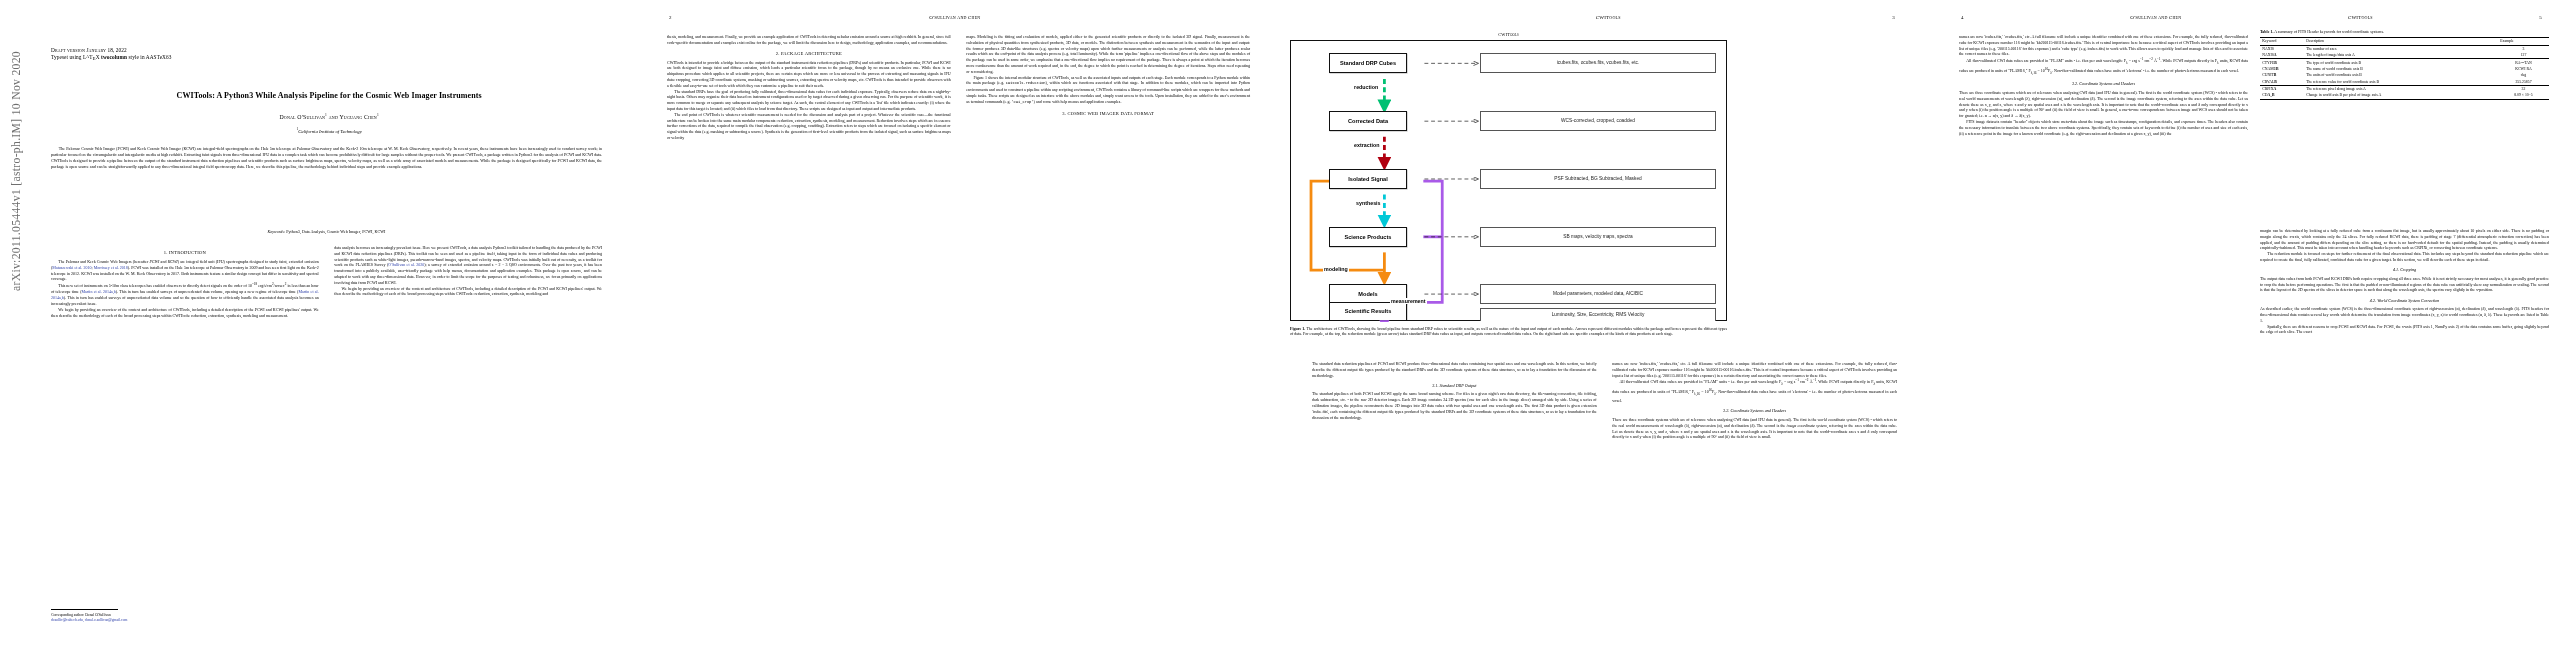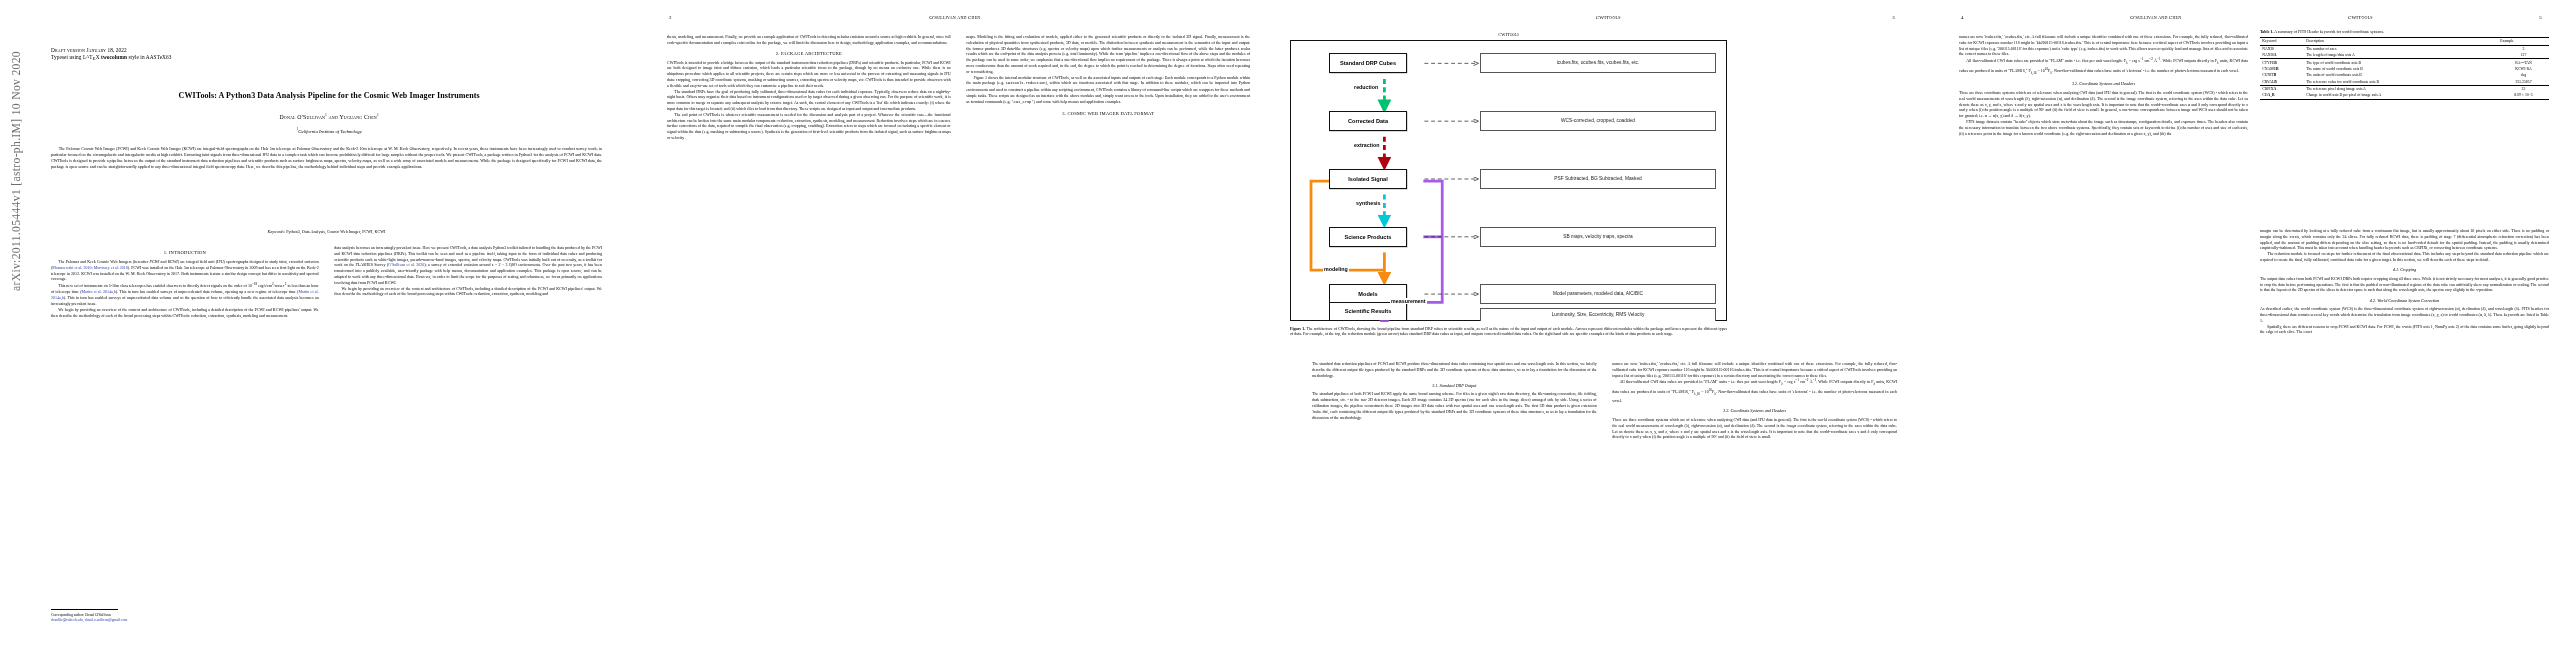--- a/index.html
+++ b/index.html
@@ -279,21 +279,21 @@
 
     <div class="arxiv-wrap">
       <div class="arxiv-stamp">arXiv:2011.05444v1  [astro-ph.IM]  10 Nov 2020</div>
     </div>
 
     <div class="draftline">
       <div>Draft version January 18, 2022</div>
       <div class="nosc">Typeset using L<span style="font-size:3.9px;vertical-align:0.25em;">A</span>T<span style="font-size:5px;vertical-align:-0.22em;">E</span>X <b>twocolumn</b> style in AASTeX63</div>
     </div>
 
-    <div class="paper-title">CWITools: A Python3 Data Analysis Pipeline for the Cosmic Web Imager Instruments</div>
+    <div class="paper-title">CWITools: A Python3 While Analysis Pipeline for the Cosmic Web Imager Instruments</div>
 
     <div class="authors">
       <span>Donal O'Sullivan</span><sup>1</sup><span> and </span><span>Yuguang Chen</span><sup>1</sup>
     </div>
 
     <div class="affil"><sup>1</sup><span>California Institute of Technology</span></div>
 
     <div class="abstract">The Palomar Cosmic Web Imager (PCWI) and Keck Cosmic Web Imager (KCWI) are integral-field spectrographs on the Hale 5m telescope at Palomar Observatory and the Keck-2 10m telescope at W. M. Keck Observatory, respectively. In recent years, these instruments have been increasingly used to conduct survey work; in particular focused on the circumgalactic and intergalactic media at high redshift. Extracting faint signals from three-dimensional IFU data in a complex task which can become prohibitively difficult for large samples without the proper tools. We present CWITools, a package written in Python3 for the analysis of PCWI and KCWI data. CWITools is designed to provide a pipeline between the output of the standard instrument data reduction pipelines and scientific products such as surface brightness maps, spectra, velocity maps, as well as a wide array of associated models and measurements. While the package is designed specifically for PCWI and KCWI data, the package is open source and can be straightforwardly applied to any three-dimensional integral field spectroscopy data. Here, we describe this pipeline, the methodology behind individual steps and provide example applications.</div>
 
     <div class="keywords">

